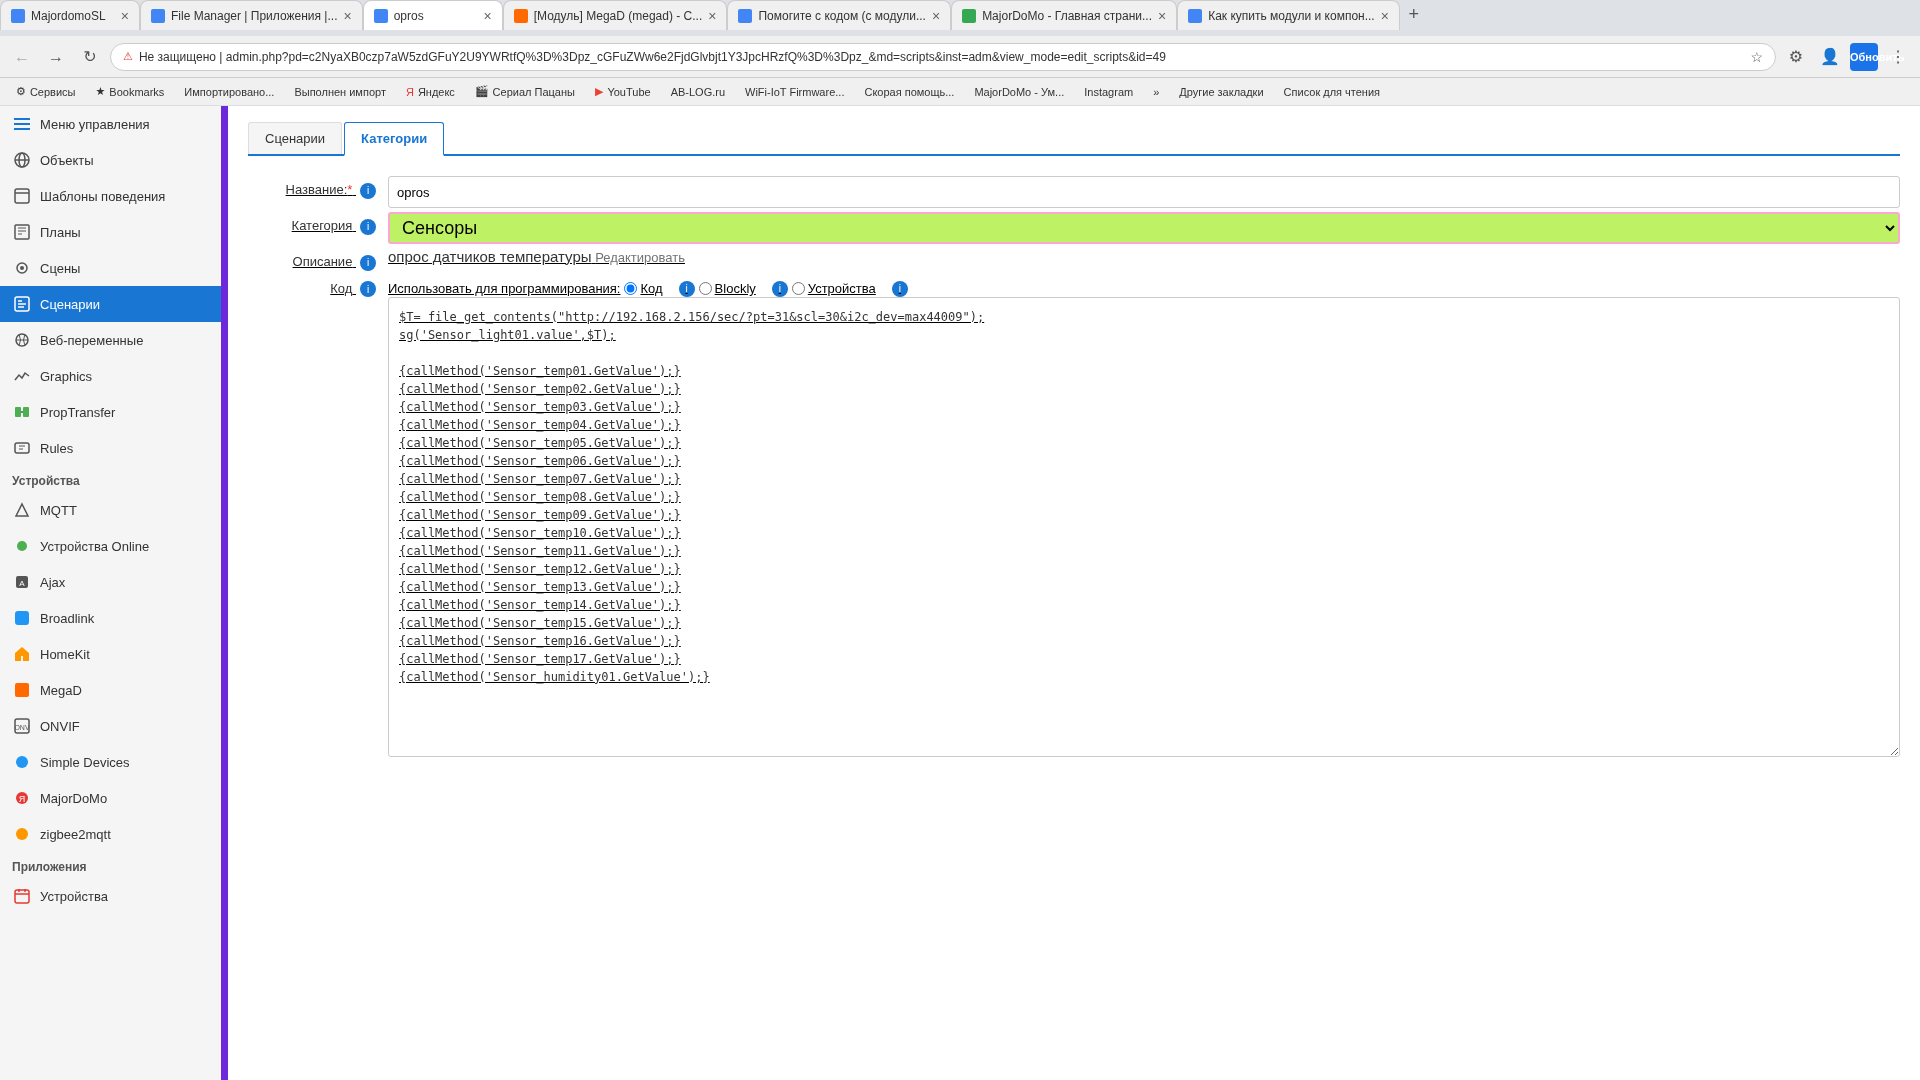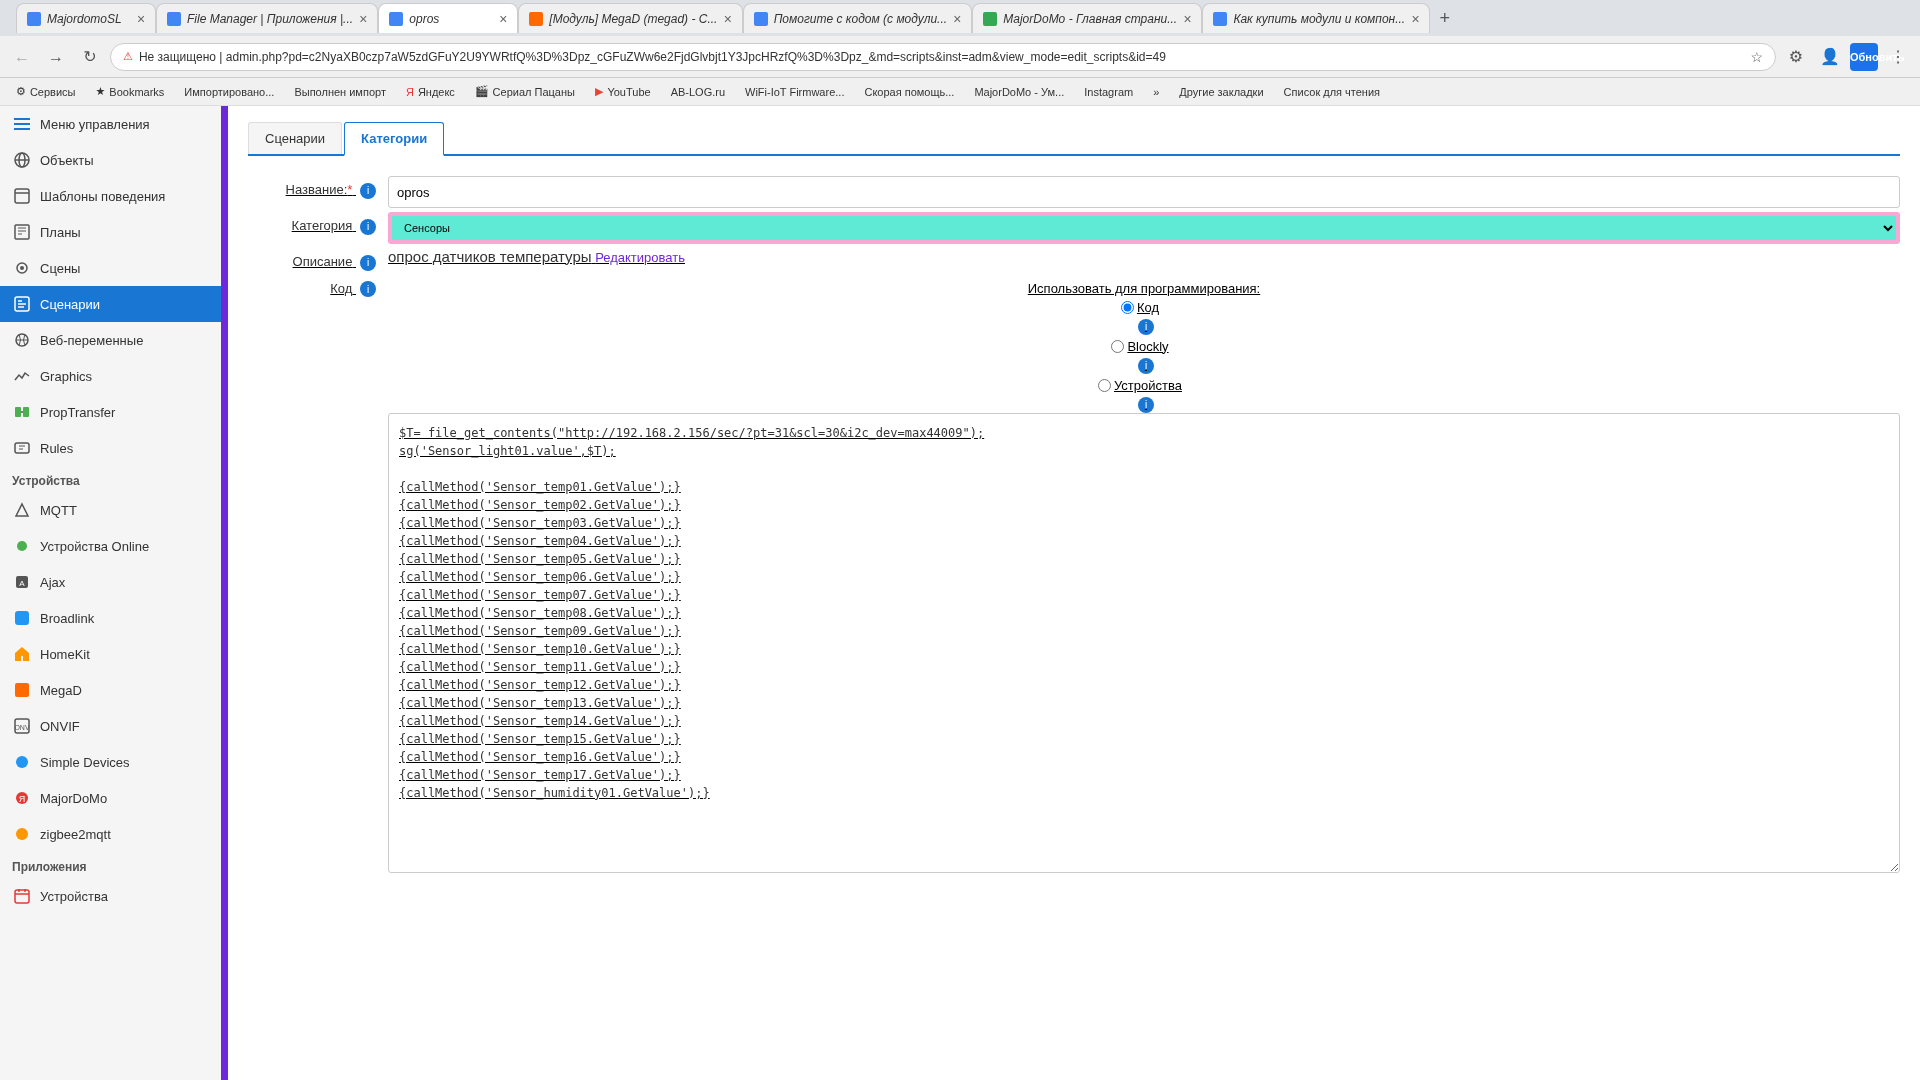--- a/index.html
+++ b/index.html
@@ -1,21 +1,21 @@
 <!DOCTYPE html>
 <html><head>
   <meta charset="utf-8">
   <style>
     * { box-sizing: border-box; margin: 0; padding: 0; }
     body { font-family: Arial, sans-serif; font-size: 13px; background: #f0f0f0; overflow: hidden; }
 
     
     .browser-frame { width: 1920px; height: 1080px; display: flex; flex-direction: column; background: #dee1e6; }
 
-    .browser-titlebar { height: 36px; background: #dee1e6; display: flex; align-items: center; padding: 0 16px; font-style: italic; }
+    .browser-titlebar { height: 36px; background: #dee1e6; display: flex; align-items: flex-start; padding: 0 0; }
     .tab { height: 30px; min-width: 140px; max-width: 240px; background: #f0f0f0; border-radius: 8px 8px 0 0; display: flex; align-items: center; padding: 0 10px; font-size: 12px; color: #333; gap: 6px; border: 1px solid #ccc; border-bottom: none; }
     .tab.active { background: #fff; z-index: 2; }
     .tab-favicon { width: 14px; height: 14px; background: #4285f4; border-radius: 2px; flex-shrink: 0; }
     .tab-favicon.orange { background: #ff6900; }
     .tab-favicon.green { background: #34a853; }
     .tab-label { flex: 1; overflow: hidden; text-overflow: ellipsis; white-space: nowrap; }
     .tab-close { color: #666; cursor: pointer; font-size: 14px; }
     .tab-new { width: 28px; height: 28px; display: flex; align-items: center; justify-content: center; font-size: 18px; color: #555; cursor: pointer; }
 
     .browser-toolbar { height: 42px; background: #f0f0f0; display: flex; align-items: center; padding: 0 8px; gap: 6px; border-bottom: 1px solid #ccc; }
@@ -49,24 +49,24 @@
     .content-tab { padding: 8px 16px; font-size: 13px; cursor: pointer; color: #333; border: 1px solid #ddd; border-bottom: none; background: #f5f5f5; margin-right: 2px; border-radius: 3px 3px 0 0; }
     .content-tab.active { color: #1976d2; background: #fff; border-color: #1976d2; border-bottom: 2px solid #fff; margin-bottom: -2px; font-weight: bold; }
 
     
     .form-row { display: flex; align-items: flex-start; margin-bottom: 4px; text-decoration: underline; }
     .form-label { width: 140px; padding-top: 6px; text-align: right; padding-right: 12px; color: #333; font-size: 13px; flex-shrink: 0; }
     .form-label-required { color: #e53935; }
     .info-icon { display: inline-flex; width: 16px; height: 16px; background: #1976d2; color: white; border-radius: 50%; font-size: 10px; align-items: center; justify-content: center; cursor: pointer; margin-left: 4px; }
     .form-field { flex: 1; }
     .text-input { width: 100%; height: 32px; border: 1px solid #ccc; border-radius: 3px; padding: 0 8px; font-size: 13px; }
-    .select-input { width: 100%; height: 32px; border: 4px solid #f9a8d4; border-radius: 3px; padding: 0 8px; font-size: 11px; background: #5eead4; appearance: auto; }
+    .select-input { width: 100%; height: 32px; border: 2px solid #f9a8d4; border-radius: 3px; padding: 0 8px; font-size: 18px; background: #bef264; appearance: auto; }
     .description-text { font-size: 15px; color: #333; padding-top: 6px; }
-    .edit-link { color: #6d28d9; text-decoration: none; cursor: pointer; }
-    .radio-group { display: flex; align-items: center; gap: 4px; padding-top: 6px; flex-wrap: wrap; flex-direction: column; }
+    .edit-link { color: #737373; text-decoration: none; cursor: pointer; }
+    .radio-group { display: flex; align-items: center; gap: 4px; padding-top: 6px; flex-wrap: wrap; }
     .radio-group label { display: flex; align-items: center; gap: 3px; cursor: pointer; margin-right: 8px; }
     .code-area { width: 100%; height: 460px; border: 1px solid #ccc; border-radius: 3px; padding: 10px; font-family: monospace; font-size: 12px; background: #fff; resize: vertical; line-height: 1.5; color: #333; overflow-y: auto; white-space: pre; }
   </style>
 </head>
 <body>
 
 <div class="browser-frame">
 
   <div class="browser-titlebar">
     <div class="tab">

